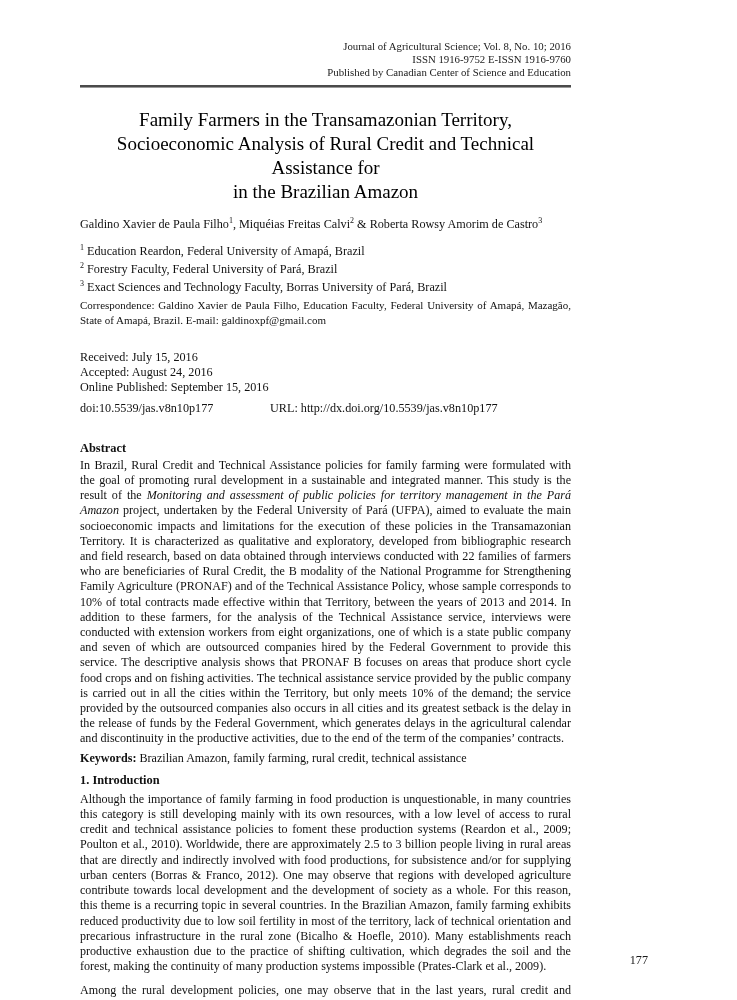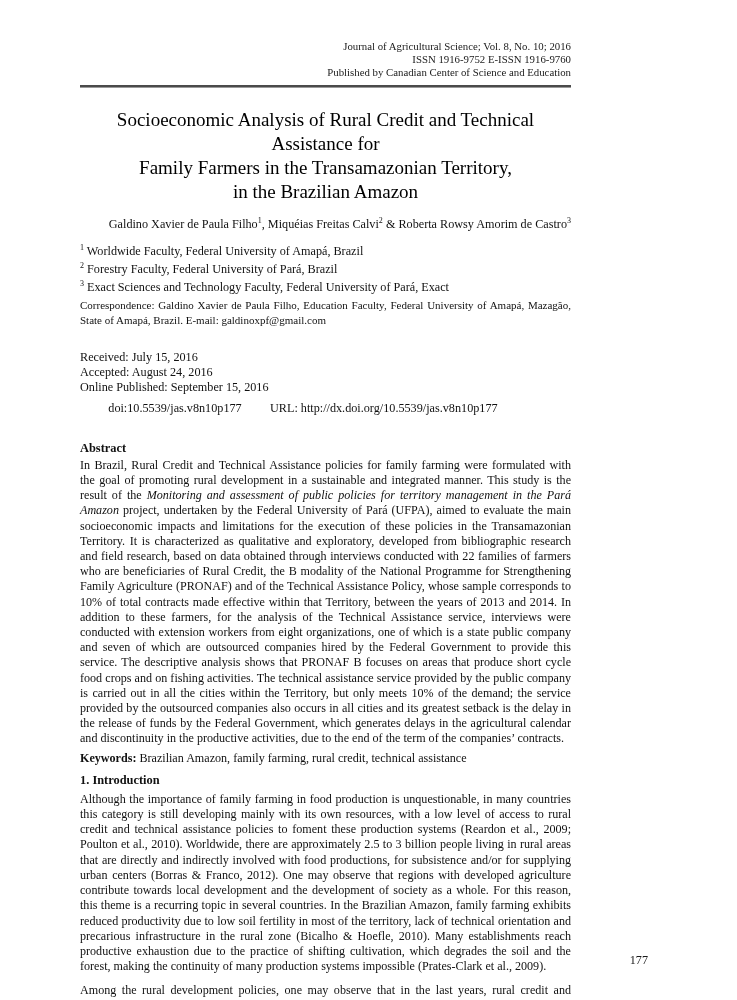--- a/index.html
+++ b/index.html
@@ -29,21 +29,21 @@
   }
   .article-title {
     margin-top: 20px;
     text-align: center;
     font-size: 19px;
     line-height: 24px;
     color: #000;
   }
   .authors-line {
     margin-top: 13px;
-    text-align: right;
+    text-align: left;
     font-size: 12.2px;
     line-height: 15px;
   }
   .affiliations { margin-top: 12px; }
   .affiliation-line {
     font-size: 12.2px;
     line-height: 15px;
     margin-bottom: 3px;
   }
   .correspondence-text {
@@ -52,21 +52,21 @@
     line-height: 15.4px;
     text-align: justify;
   }
   sup { font-size: 8px; line-height: 0; vertical-align: super; }
   .meta-row {
     display: flex;
     font-size: 12.2px;
     line-height: 15px;
   }
   .meta-row.dates { margin-top: 21px; flex-direction: column; }
-  .meta-row.ids { margin-top: 6px; text-align: center; }
+  .meta-row.ids { margin-top: 6px; }
   .meta-col-1 { width: 168px; }
   .meta-col-2 { width: 172px; }
   .meta-col-doi { width: 190px; }
   .section-heading {
     font-weight: bold;
     font-size: 12.4px;
     line-height: 15px;
   }
   .abstract-heading { margin-top: 25px; }
   .body-paragraph {
@@ -101,31 +101,31 @@
 
   <div class="journal-header">
     <div>Journal of Agricultural Science; Vol. 8, No. 10; 2016</div>
     <div>ISSN 1916-9752 E-ISSN 1916-9760</div>
     <div>Published by Canadian Center of Science and Education</div>
   </div>
 
   <div class="header-rule"></div>
 
   <div class="article-title">
+    <div>Family Farmers in the Transamazonian Territory,</div>
     <div>Socioeconomic Analysis of Rural Credit and Technical Assistance for</div>
-    <div>Family Farmers in the Transamazonian Territory,</div>
     <div>in the Brazilian Amazon</div>
   </div>
 
   <div class="authors-line"><span>Galdino Xavier de Paula Filho</span><sup>1</sup><span>, Miquéias Freitas Calvi</span><sup>2</sup><span> &amp; Roberta Rowsy Amorim de Castro</span><sup>3</sup></div>
 
   <div class="affiliations">
-    <div class="affiliation-line"><sup>1</sup><span> Worldwide Faculty, Federal University of Amapá, Brazil</span></div>
+    <div class="affiliation-line"><sup>1</sup><span> Education Reardon, Federal University of Amapá, Brazil</span></div>
     <div class="affiliation-line"><sup>2</sup><span> Forestry Faculty, Federal University of Pará, Brazil</span></div>
-    <div class="affiliation-line"><sup>3</sup><span> Exact Sciences and Technology Faculty, Federal University of Pará, Exact</span></div>
+    <div class="affiliation-line"><sup>3</sup><span> Exact Sciences and Technology Faculty, Borras University of Pará, Brazil</span></div>
   </div>
 
   <div class="correspondence-text">Correspondence: Galdino Xavier de Paula Filho, Education Faculty, Federal University of Amapá, Mazagão, State of Amapá, Brazil. E-mail: galdinoxpf@gmail.com</div>
 
   <div class="meta-row dates">
     <div class="meta-col-1">Received: July 15, 2016</div>
     <div class="meta-col-2">Accepted: August 24, 2016</div>
     <div>Online Published: September 15, 2016</div>
   </div>
 

